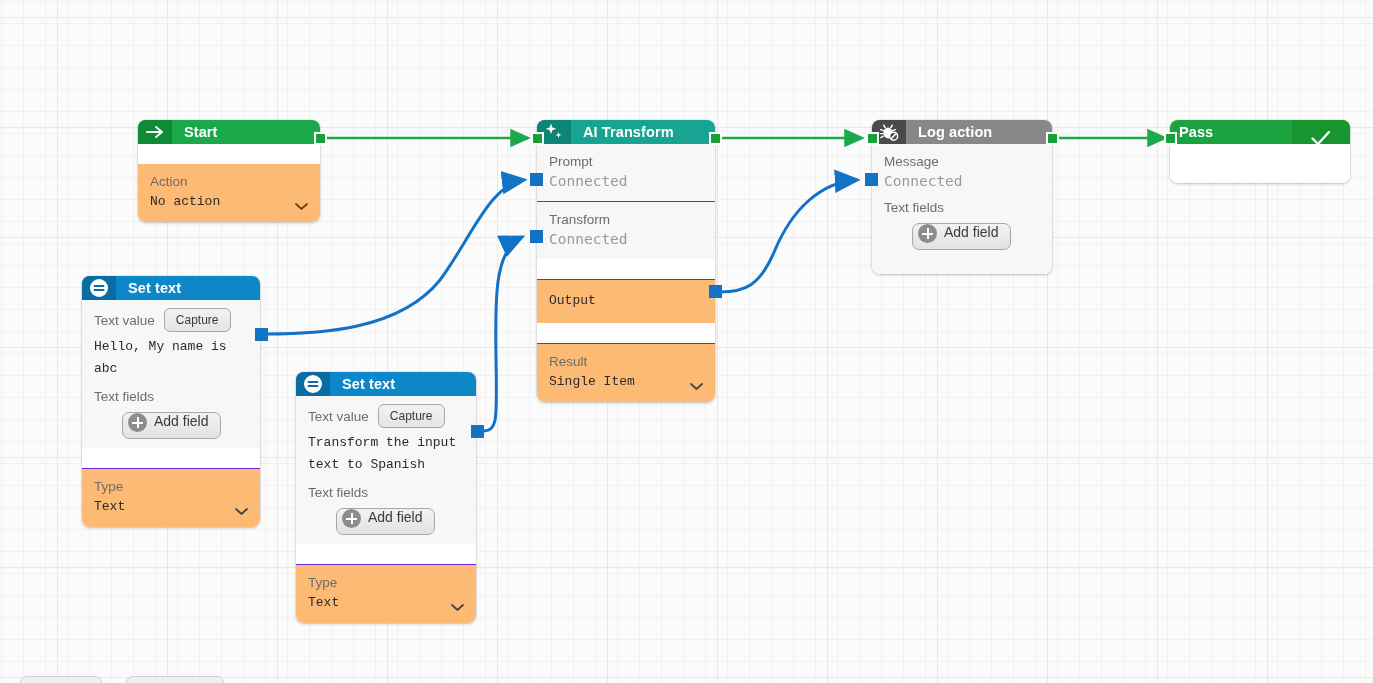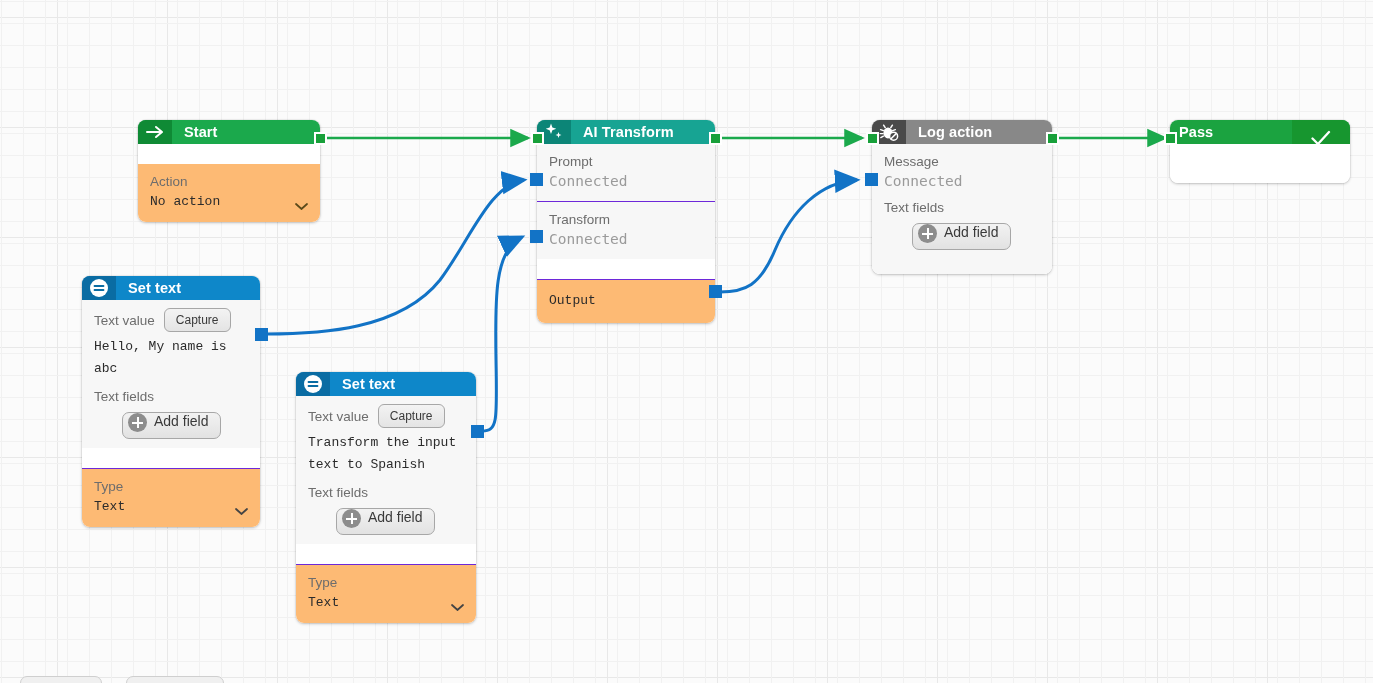--- a/index.html
+++ b/index.html
@@ -224,20 +224,27 @@
         <div class="lbl">Prompt</div>
         <div class="mono-dim">Connected</div>
       </div>
       <div class="row">
         <div class="lbl">Transform</div>
         <div class="mono-dim">Connected</div>
       </div>
       <div class="row white" style="padding-top:10px; padding-bottom:11px;">
         <div class="mono">Output</div>
       </div>
+      <div class="row white">
+        <div class="lbl">Result</div>
+        <div class="mono">Single Item</div>
+        <svg class="chev" viewBox="0 0 13 7">
+          <path d="M1 1 L6.5 6 L12 1" stroke="#444" stroke-width="1.8" fill="none" stroke-linecap="round"></path>
+        </svg>
+      </div>
     </div>
     <div class="port green" style="left:-6px; top:12px;"></div>
     <div class="port green" style="right:-7px; top:12px;"></div>
     <div class="port blue" style="left:-7px; top:53px;"></div>
     <div class="port blue" style="left:-7px; top:110px;"></div>
     <div class="port blue" style="right:-7px; top:165px;"></div>
   </div>
 
   <div class="node" style="left:872px; top:120px; width:180px;">
     <div class="node-header" style="background:#888888;">

